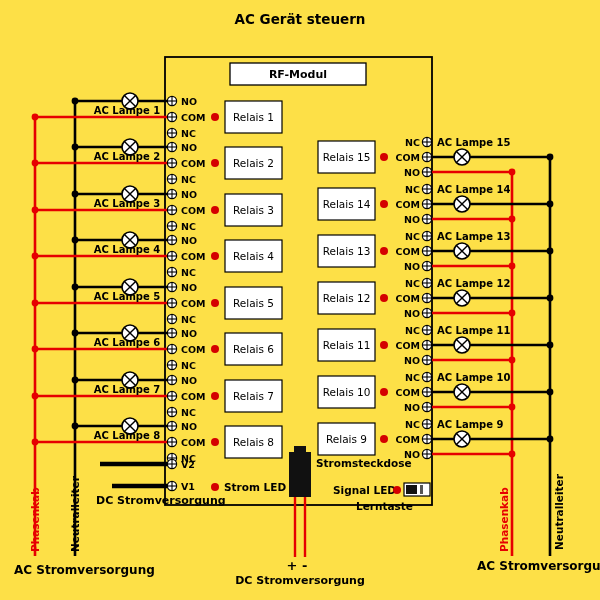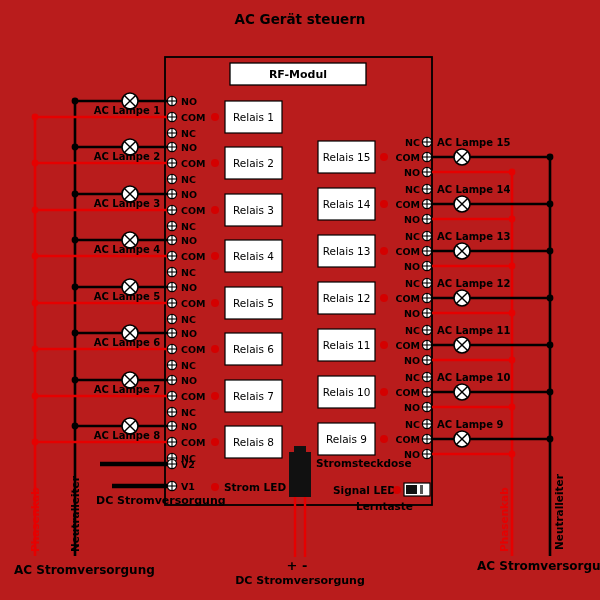--- a/index.html
+++ b/index.html
@@ -1,17 +1,17 @@
 <!DOCTYPE html>
 <html><head>
 <meta charset="utf-8">
 <style>
   html,body{margin:0;padding:0;background:#fff;}
   .stage{
-    position:relative;width:600px;height:600px;background:#b91c1c;overflow:hidden;
+    position:relative;width:600px;height:600px;background:#fde047;overflow:hidden;
     font-family:"DejaVu Sans", sans-serif;
   }
   .title{
     position:absolute;top:11px;left:0;width:600px;text-align:center;
     font-size:13.5px;font-weight:bold;color:#000;
   }
   #diagram{position:absolute;left:0;top:0;}
   #diagram text{font-family:"DejaVu Sans", sans-serif;}
 </style>
 </head>

